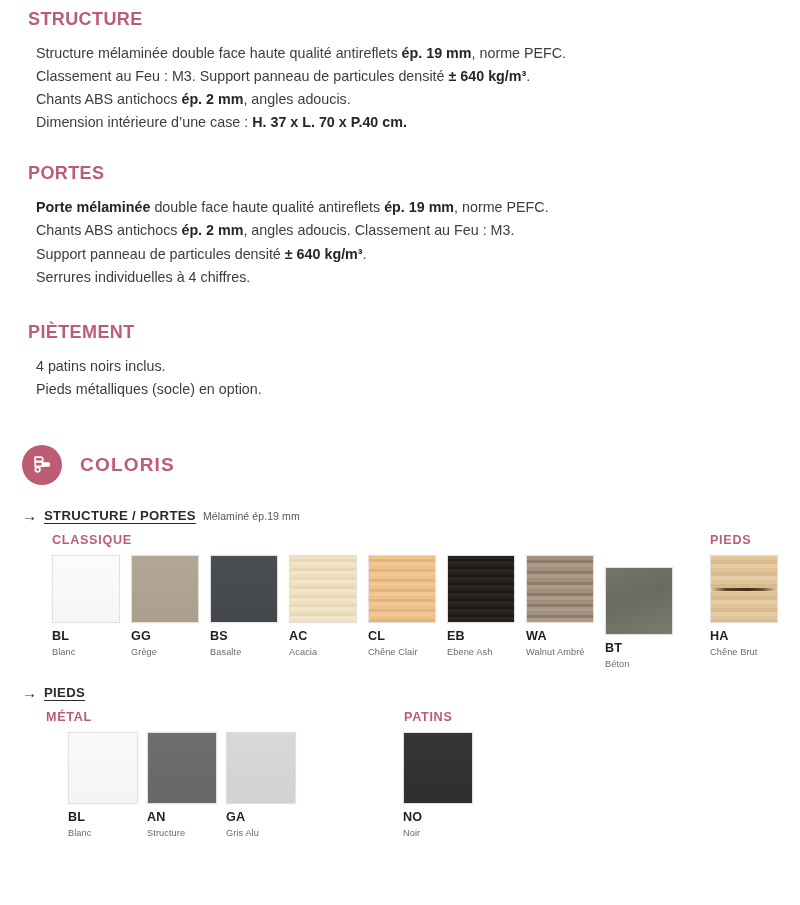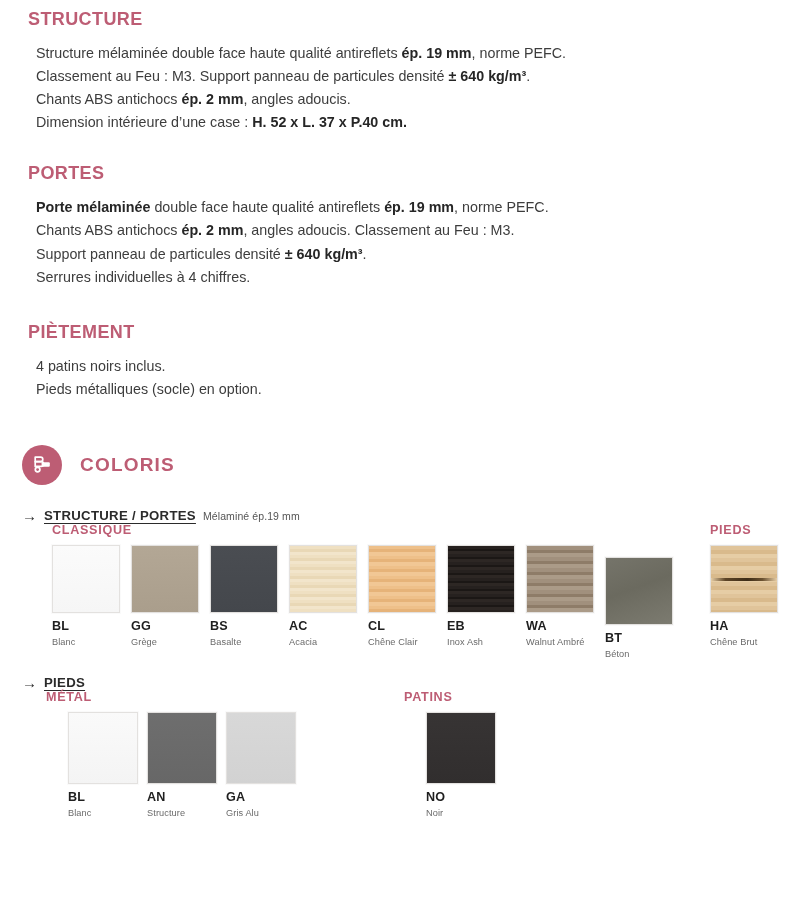--- a/index.html
+++ b/index.html
@@ -88,20 +88,21 @@
     font-size: 10.5px;
     color: #555;
     font-weight: normal;
     letter-spacing: 0.1px;
   }
 
   
   .family-labels {
     position: relative;
     height: 18px;
+    margin-top: 10px;
   }
   .family-label {
     position: absolute;
     color: #bd5d74;
     font-size: 12.6px;
     font-weight: bold;
     letter-spacing: 0.7px;
     white-space: nowrap;
   }
 
@@ -146,21 +147,21 @@
 <body>
 
 <div class="page">
 
   <div class="spec-section" id="sec-structure">
     <h2 class="spec-title">STRUCTURE</h2>
     <div class="spec-body" id="body-structure">
         <div><span>Structure mélaminée double face haute qualité antireflets </span><span class="b">ép. 19 mm</span><span>, norme PEFC.</span></div>
         <div><span>Classement au Feu : M3. Support panneau de particules densité </span><span class="b">± 640 kg/m³</span><span>.</span></div>
         <div><span>Chants ABS antichocs </span><span class="b">ép. 2 mm</span><span>, angles adoucis.</span></div>
-        <div><span>Dimension intérieure d’une case : </span><span class="b">H. 52 x L. 37 x P.40 cm.</span></div>
+        <div><span>Dimension intérieure d’une case : </span><span class="b">H. 37 x L. 70 x P.40 cm.</span></div>
       </div>
   </div>
 
   <div class="spec-section" id="sec-portes">
     <h2 class="spec-title">PORTES</h2>
     <div class="spec-body" id="body-portes">
         <div><span class="b">Porte mélaminée</span><span> double face haute qualité antireflets </span><span class="b">ép. 19 mm</span><span>, norme PEFC.</span></div>
         <div><span>Chants ABS antichocs </span><span class="b">ép. 2 mm</span><span>, angles adoucis. Classement au Feu : M3.</span></div>
         <div><span>Support panneau de particules densité </span><span class="b">± 640 kg/m³</span><span>.</span></div>
         <div><span>Serrures individuelles à 4 chiffres.</span></div>
@@ -219,21 +220,21 @@
           <div class="sw-name">Acacia</div>
         </div>
         <div class="swatch" style="left: 346px;">
           <div class="chip chip-shadow" style="background:repeating-linear-gradient(180deg,#eec08a 0 3px,#e6b379 3px 6px,#f1c795 6px 10px);"></div>
           <div class="sw-code">CL</div>
           <div class="sw-name">Chêne Clair</div>
         </div>
         <div class="swatch" style="left: 425px;">
           <div class="chip chip-shadow" style="background:repeating-linear-gradient(180deg,#26211f 0 3px,#1b1715 3px 5px,#2d2724 5px 8px);"></div>
           <div class="sw-code">EB</div>
-          <div class="sw-name">Inox Ash</div>
+          <div class="sw-name">Ebene Ash</div>
         </div>
         <div class="swatch" style="left: 504px;">
           <div class="chip chip-shadow" style="background:repeating-linear-gradient(180deg,#a1907d 0 4px,#8e7c68 4px 7px,#ab9b88 7px 11px);"></div>
           <div class="sw-code">WA</div>
           <div class="sw-name">Walnut Ambré</div>
         </div>
         <div class="swatch" style="left: 583px; margin-top: 12px;">
           <div class="chip chip-shadow" style="background:linear-gradient(160deg,#75746a,#6b6a5f 45%,#7c7b70);"></div>
           <div class="sw-code">BT</div>
           <div class="sw-name">Béton</div>
@@ -267,21 +268,21 @@
         <div class="swatch" style="left: 125px;">
           <div class="chip chip-shadow" style="background:linear-gradient(180deg,#6e6e6e,#676767);"></div>
           <div class="sw-code">AN</div>
           <div class="sw-name">Structure</div>
         </div>
         <div class="swatch" style="left: 204px;">
           <div class="chip chip-shadow" style="background:linear-gradient(180deg,#d8d8d8,#d2d2d2);"></div>
           <div class="sw-code">GA</div>
           <div class="sw-name">Gris Alu</div>
         </div>
-        <div class="swatch" style="left: 404px;">
+        <div class="swatch" style="left: 381px;">
           <div class="chip chip-shadow" style="background:linear-gradient(180deg,#373434,#312e2e);"></div>
           <div class="sw-code">NO</div>
           <div class="sw-name">Noir</div>
         </div>
       </div>
   </div>
 
 </div>
 
 </body></html>

